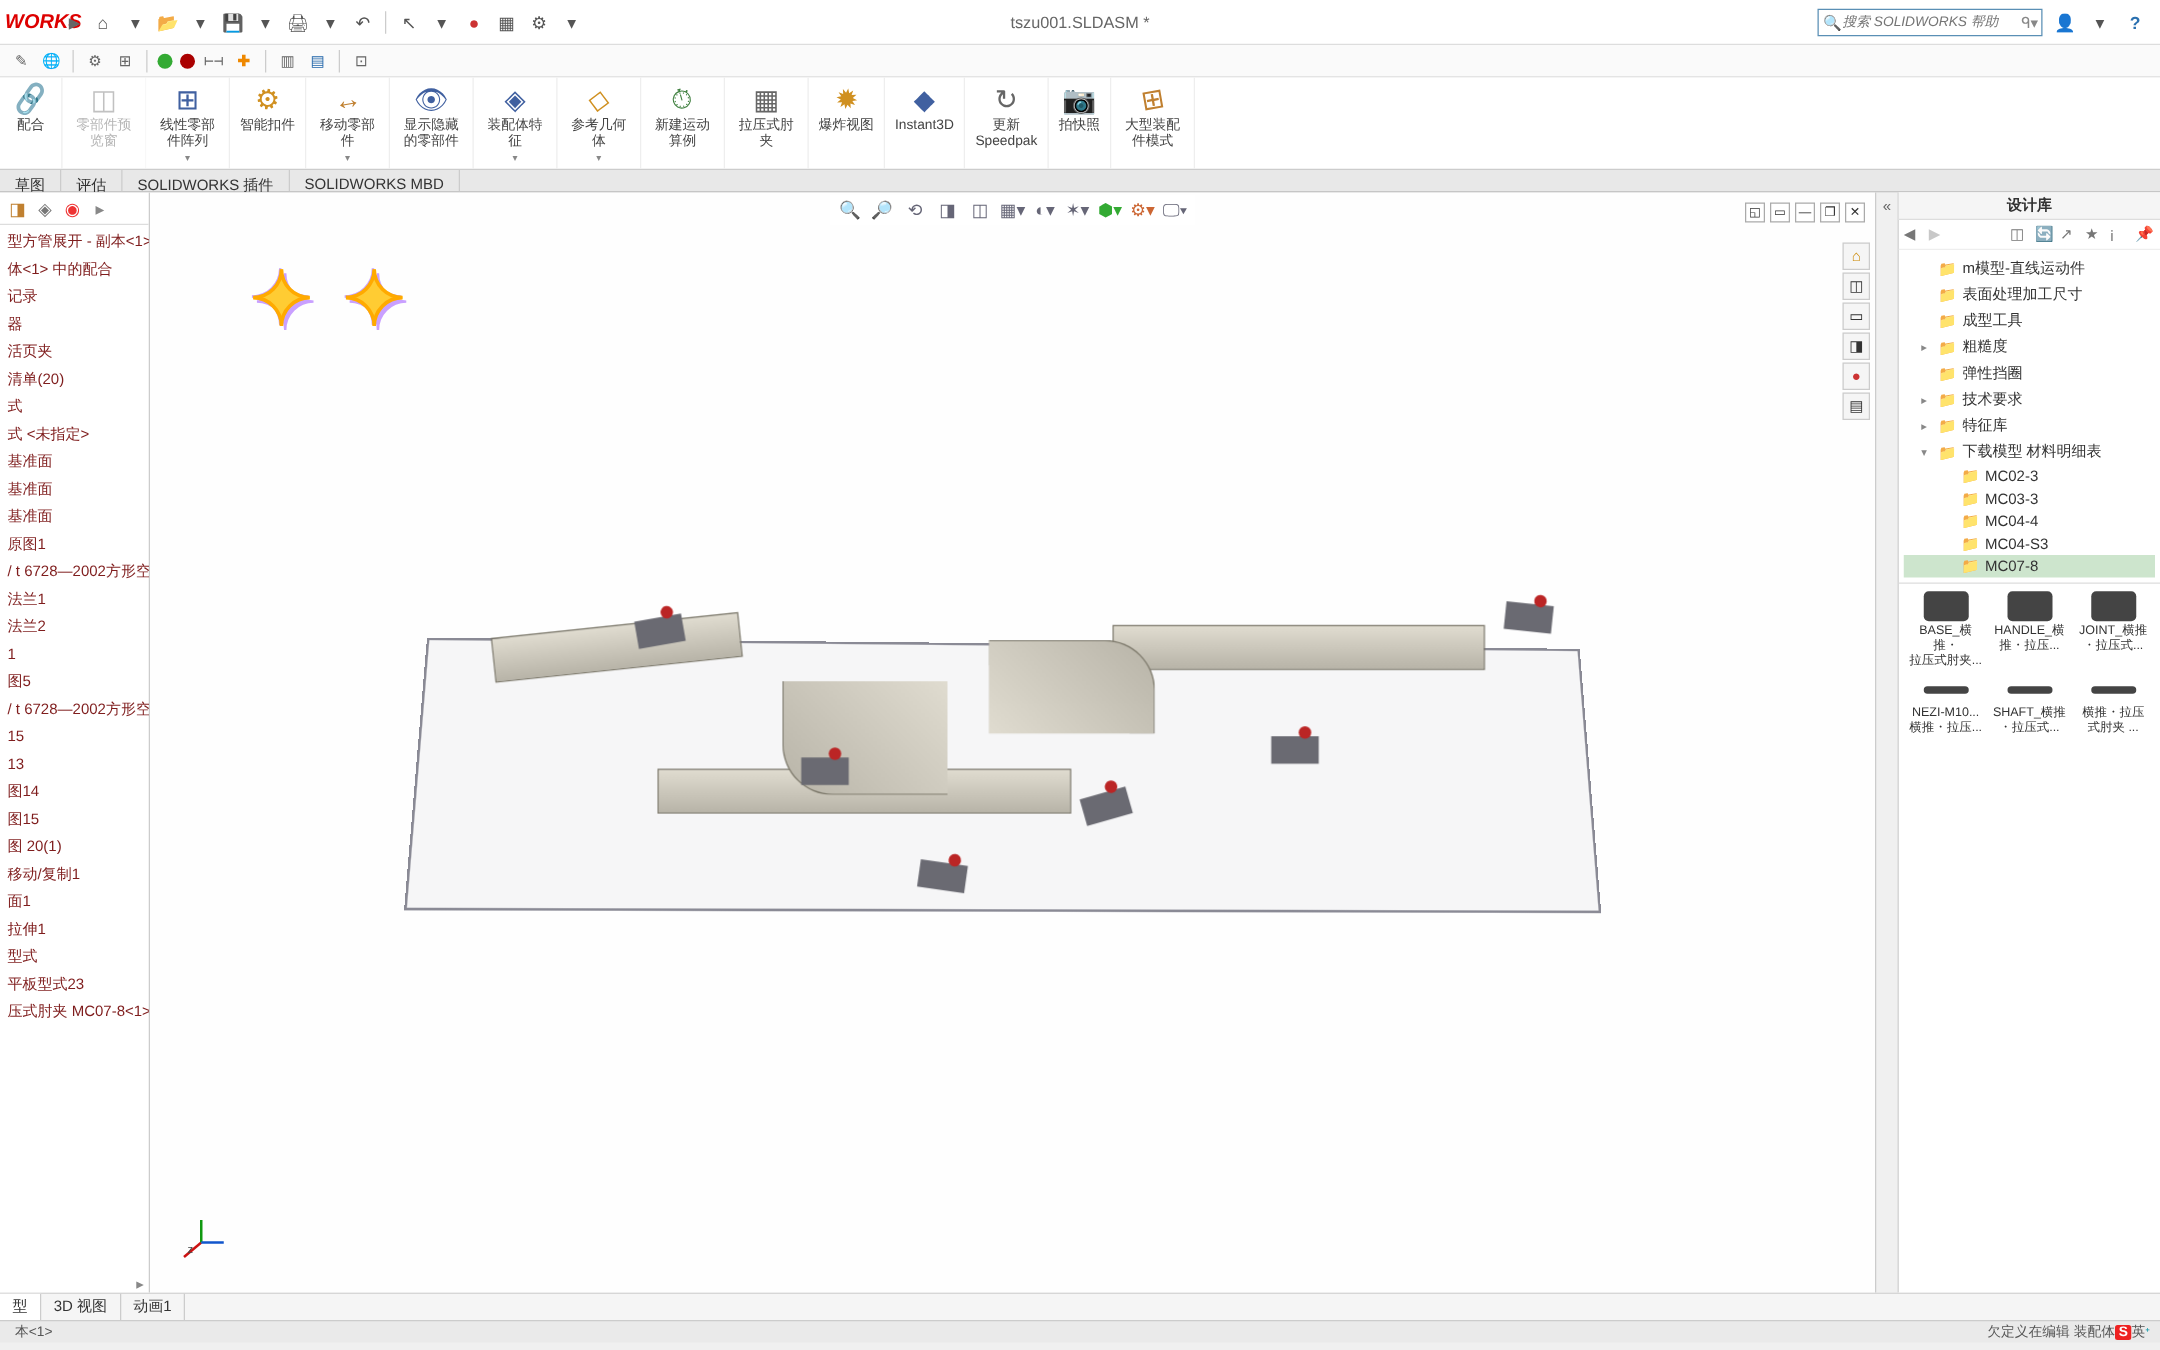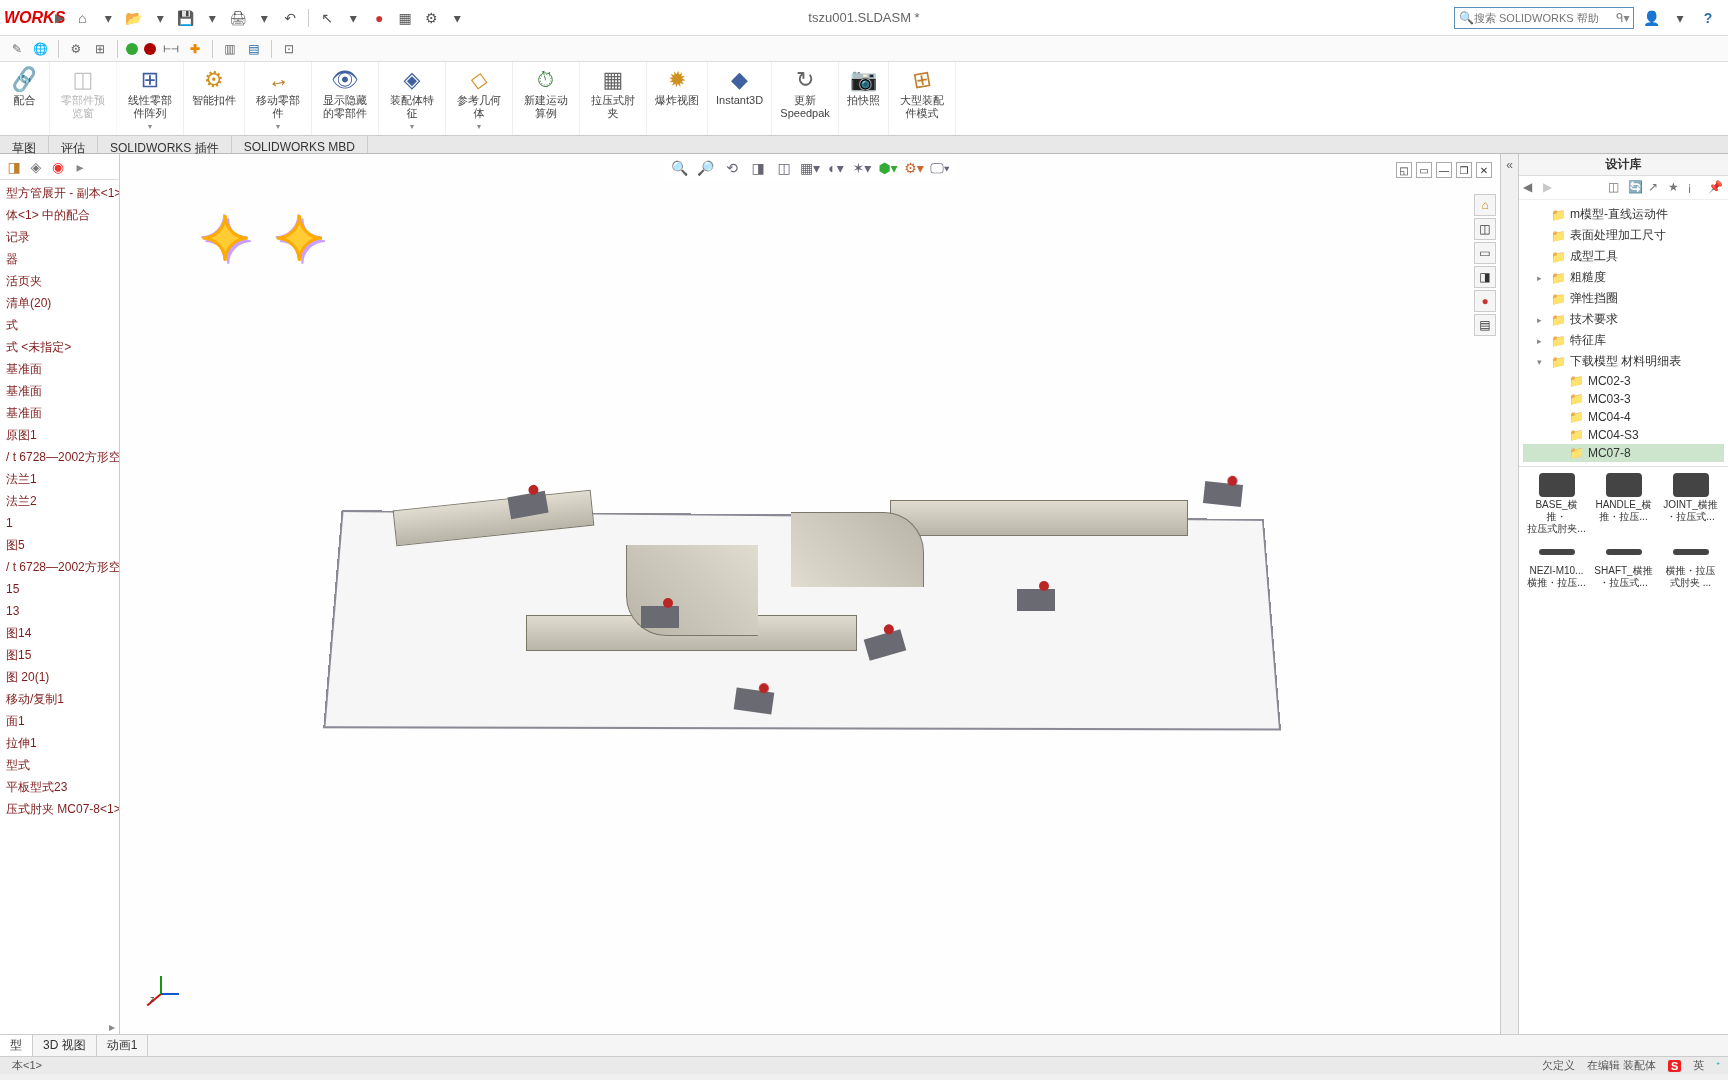--- a/index.html
+++ b/index.html
@@ -8,21 +8,21 @@
   
   .titlebar { height: 36px; background: #fff; display: flex; align-items: center; border-bottom: 1px solid #ddd; }
   .logo { width: 55px; text-align: center; font-weight: bold; font-style: italic; color: #d00; font-size: 16px; padding: 0 4px; }
   .logo-arrow { color: #666; margin-right: 8px; }
   .qat { display: flex; gap: 6px; align-items: center; }
   .qat-btn { width: 20px; height: 20px; display: flex; align-items: center; justify-content: center; cursor: pointer; color: #555; font-size: 14px; }
   .qat-sep { width: 1px; height: 18px; background: #ccc; margin: 0 2px; }
   .title-center { position: absolute; left: 50%; transform: translateX(-50%); color: #666; font-size: 13px; }
   .title-right { margin-left: auto; display: flex; align-items: center; gap: 8px; padding-right: 10px; }
   .search-box { display: flex; align-items: center; border: 1px solid #5a8fb5; background: #fff; height: 22px; padding: 0 4px; width: 180px; }
-  .search-box input { border: none; outline: none; flex: 1; font-size: 11px; color: #888; }
+  .search-box input { border: none; outline: none; flex: 1; font-size: 11px; color: #888; font-style: italic; }
   
   
   .toolbar2 { height: 26px; background: #fafafa; display: flex; align-items: center; gap: 6px; padding: 0 8px; border-bottom: 1px solid #ddd; }
   .tb2-btn { width: 18px; height: 18px; display: flex; align-items: center; justify-content: center; color: #666; font-size: 12px; }
   .tb2-btn.globe { color: #1a6eb5; }
   .tb2-btn.green { background: #3a3; border-radius: 50%; width: 12px; height: 12px; }
   .tb2-btn.red { background: #a00; border-radius: 50%; width: 12px; height: 12px; }
   .tb2-btn.plus { color: #e80; font-weight: bold; }
   
   
@@ -102,21 +102,21 @@
   .rp-thumbs { border-top: 1px solid #ddd; display: grid; grid-template-columns: repeat(3, 1fr); gap: 4px; padding: 6px; }
   .rp-thumb { display: flex; flex-direction: column; align-items: center; font-size: 10px; text-align: center; }
   .rp-thumb .ticon { width: 36px; height: 24px; background: #444; border-radius: 4px; margin-bottom: 2px; }
   .rp-thumb .ticon.thin { height: 6px; margin-top: 10px; margin-bottom: 10px; }
   .rp-thumb .lbl { line-height: 1.2; max-width: 60px; overflow: hidden; color: #333; }
   
   
   .bottom-tabs { height: 22px; background: #f5f5f5; border-top: 1px solid #ccc; display: flex; }
   .btab { padding: 2px 10px; border-right: 1px solid #ccc; font-size: 12px; cursor: pointer; }
   .btab.active { background: #fff; }
-  .statusbar { height: 18px; background: #eaeaea; border-top: 1px solid #ccc; display: flex; justify-content: flex-end; align-items: center; gap: 12px; padding: 0 8px; font-size: 11px; color: #555; }
+  .statusbar { height: 18px; background: #eaeaea; border-top: 1px solid #ccc; display: flex; justify-content: flex-end; align-items: center; padding: 0 8px; font-size: 11px; color: #555; }
   .ime-badge { background: #e22; color: #fff; padding: 0 3px; border-radius: 2px; font-weight: bold; }
 </style>
 </head>
 <body>
 
 <div class="titlebar">
   <div class="logo">WORKS</div>
   <span class="logo-arrow">▶</span>
   <div class="qat">
     <span class="qat-btn">⌂</span>

